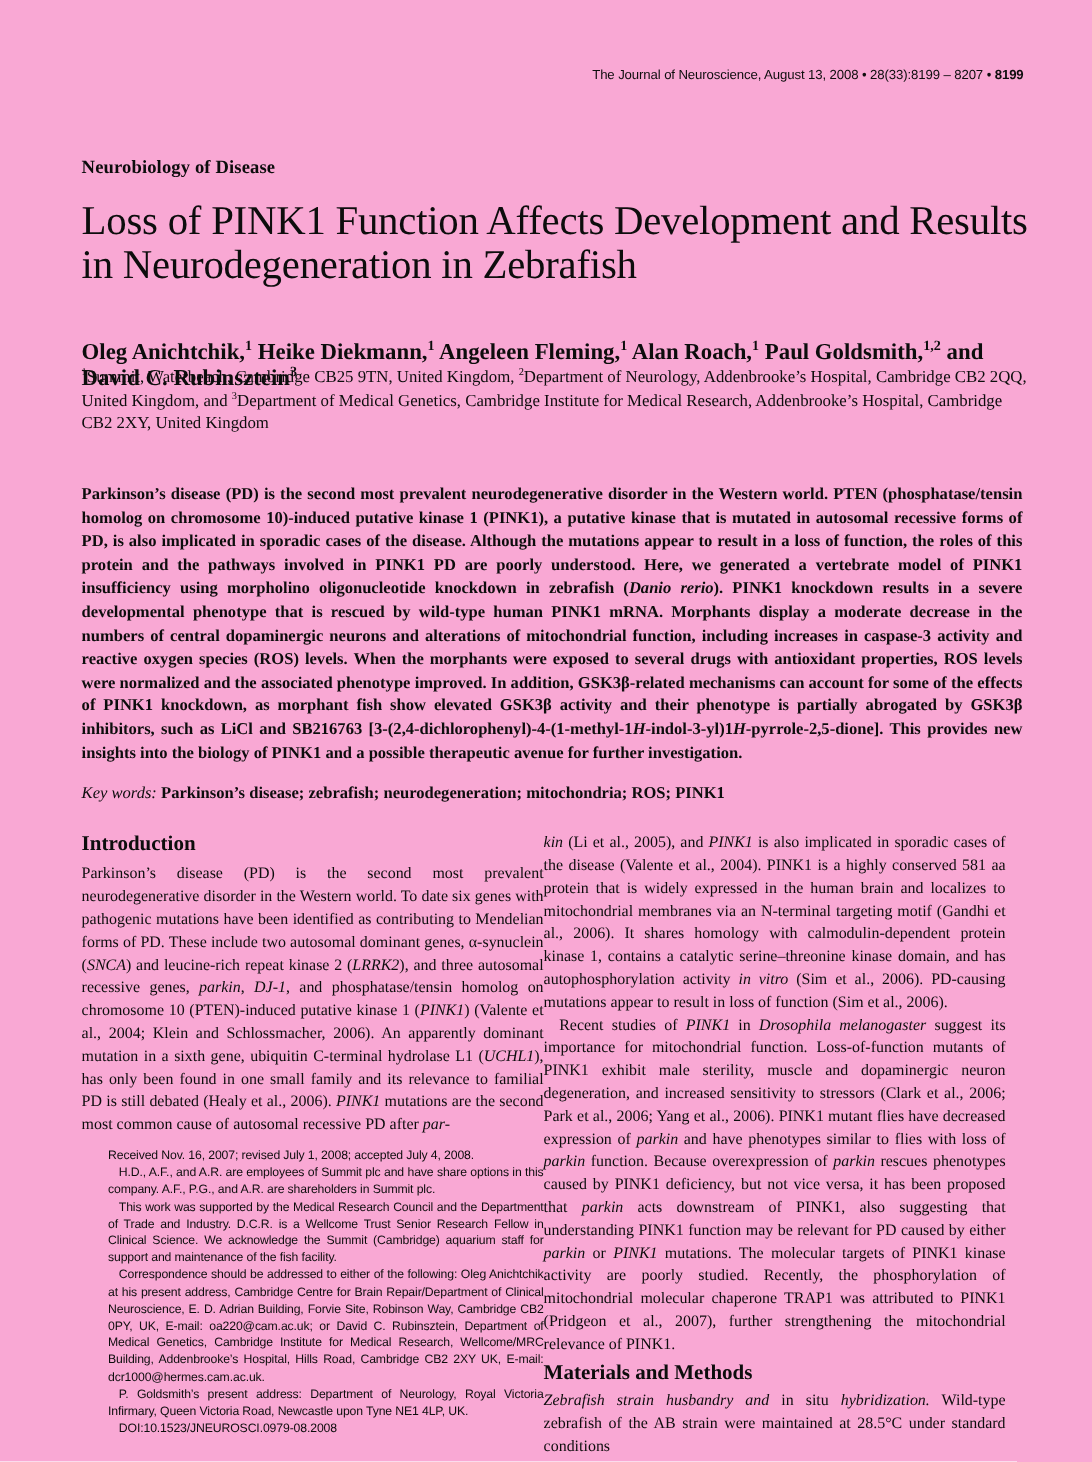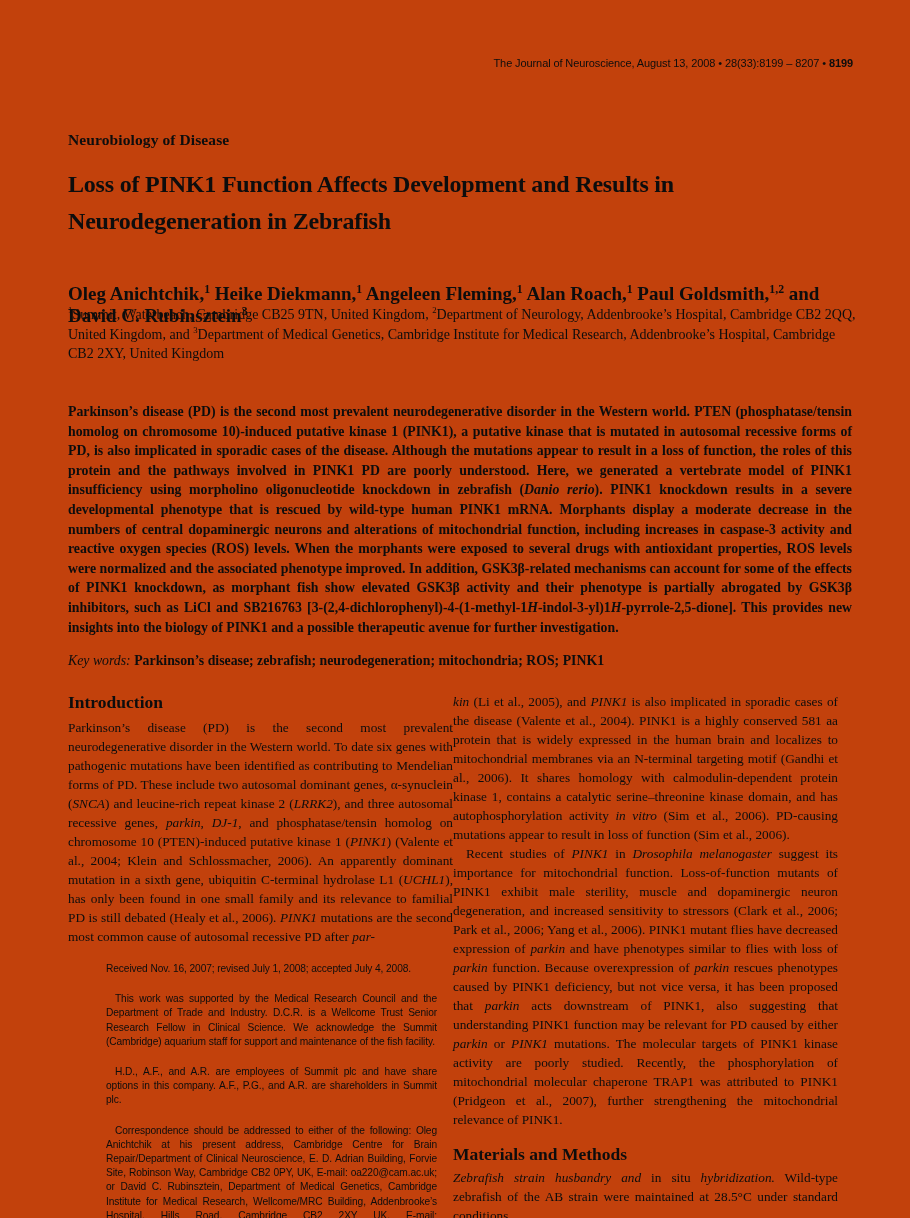--- a/index.html
+++ b/index.html
@@ -1,37 +1,37 @@
 <!DOCTYPE html>
 <html lang="en"><head>
 <meta charset="utf-8">
 <style>
   html,body{margin:0;padding:0;background:#ffffff;}
   .page{
     position:relative;
     width:910px;height:1218px;
-    background:#c2410c;
+    background:#f9a8d4;
     color:#0d0d0d;
     font-family:"Liberation Serif", serif;
     overflow:hidden;
   }
   .running-head{
     position:absolute;top:57px;left:68px;right:57px;
     text-align:right;
     font-family:"Liberation Sans", sans-serif;
     font-size:11px;letter-spacing:-0.1px;
   }
   .section-label{
     position:absolute;top:131px;left:68px;
     font-size:15.5px;font-weight:600;letter-spacing:0.1px;font-family:Liberation Serif, serif;
   }
   .title{
     position:absolute;top:166px;left:68px;width:792px;
     margin:0;
-    font-size:24px;line-height:37px;font-weight:700;letter-spacing:-0.2px;
+    font-size:34px;line-height:37px;font-weight:400;letter-spacing:-0.2px;
   }
   .authors{
     position:absolute;top:283px;left:68px;width:790px;
     font-size:19px;font-weight:700;
   }
   .affiliations{
     position:absolute;top:305px;left:68px;width:788px;
     font-size:14px;line-height:19.5px;
   }
   .abstract{
@@ -46,35 +46,35 @@
   }
   .columns{
     position:absolute;top:692px;left:68px;width:784px;
     display:flex;
   }
   .col{width:385px;}
   .sec-heading{
     margin:0 0 5px 0;
     font-size:17.5px;font-weight:700;
   }
-  .sec-heading.mm{margin:15px 0 3px 0;}
+  .sec-heading.mm{margin:4px 0 3px 0;}
   .body-par{
     margin:0;
     font-size:13.3px;line-height:19px;
     text-align:justify;
   }
   .indent{text-indent:13px;}
   .footnotes{
     margin-top:11px;
     font-family:"Liberation Sans", sans-serif;
     font-size:10.2px;line-height:14.2px;
     text-align:justify;
     letter-spacing:-0.1px;
   }
-  .fn{margin:16px;padding-left:22px;}
+  .fn{margin:0;padding-left:22px;}
   .fn.ind{text-indent:9px;}
   .it{font-style:italic;}
   .bd{font-weight:700;}
   sup{font-size:0.62em;line-height:0;vertical-align:super;}
 </style>
 </head>
 <body>
 
 <div class="page">
 
@@ -93,24 +93,25 @@
   <div class="keywords"><span class="it">Key words:</span><span class="bd"> Parkinson’s disease; zebrafish; neurodegeneration; mitochondria; ROS; PINK1</span></div>
 
   <div class="columns">
 
     <div class="col">
       <h2 class="sec-heading">Introduction</h2>
       <p class="body-par"><span>Parkinson’s disease (PD) is the second most prevalent neurodegenerative disorder in the Western world. To date six genes with pathogenic mutations have been identified as contributing to Mendelian forms of PD. These include two autosomal dominant genes, α-synuclein (</span><span class="it">SNCA</span><span>) and leucine-rich repeat kinase 2 (</span><span class="it">LRRK2</span><span>), and three autosomal recessive genes, </span><span class="it">parkin</span><span>, </span><span class="it">DJ-1</span><span>, and phosphatase/tensin homolog on chromosome 10 (PTEN)-induced putative kinase 1 (</span><span class="it">PINK1</span><span>) (Valente et al., 2004; Klein and Schlossmacher, 2006). An apparently dominant mutation in a sixth gene, ubiquitin C-terminal hydrolase L1 (</span><span class="it">UCHL1</span><span>), has only been found in one small family and its relevance to familial PD is still debated (Healy et al., 2006). </span><span class="it">PINK1</span><span> mutations are the second most common cause of autosomal recessive PD after </span><span class="it">par-</span></p>
 
       <div class="footnotes">
         <p class="fn">Received Nov. 16, 2007; revised July 1, 2008; accepted July 4, 2008.</p>
+        <p class="fn ind">H.D., A.F., and A.R. are employees of Summit plc and have share options in this company. A.F., P.G., and A.R. are shareholders in Summit plc.</p>
         <p class="fn ind">This work was supported by the Medical Research Council and the Department of Trade and Industry. D.C.R. is a Wellcome Trust Senior Research Fellow in Clinical Science. We acknowledge the Summit (Cambridge) aquarium staff for support and maintenance of the fish facility.</p>
-        <p class="fn ind">H.D., A.F., and A.R. are employees of Summit plc and have share options in this company. A.F., P.G., and A.R. are shareholders in Summit plc.</p>
         <p class="fn ind">Correspondence should be addressed to either of the following: Oleg Anichtchik at his present address, Cambridge Centre for Brain Repair/Department of Clinical Neuroscience, E. D. Adrian Building, Forvie Site, Robinson Way, Cambridge CB2 0PY, UK, E-mail: oa220@cam.ac.uk; or David C. Rubinsztein, Department of Medical Genetics, Cambridge Institute for Medical Research, Wellcome/MRC Building, Addenbrooke’s Hospital, Hills Road, Cambridge CB2 2XY UK, E-mail: dcr1000@hermes.cam.ac.uk.</p>
         <p class="fn ind">P. Goldsmith’s present address: Department of Neurology, Royal Victoria Infirmary, Queen Victoria Road, Newcastle upon Tyne NE1 4LP, UK.</p>
+        <p class="fn ind">DOI:10.1523/JNEUROSCI.0979-08.2008</p>
       </div>
     </div>
 
     <div class="col">
       <p class="body-par"><span class="it">kin</span><span> (Li et al., 2005), and </span><span class="it">PINK1</span><span> is also implicated in sporadic cases of the disease (Valente et al., 2004). PINK1 is a highly conserved 581 aa protein that is widely expressed in the human brain and localizes to mitochondrial membranes via an N-terminal targeting motif (Gandhi et al., 2006). It shares homology with calmodulin-dependent protein kinase 1, contains a catalytic serine–threonine kinase domain, and has autophosphorylation activity </span><span class="it">in vitro</span><span> (Sim et al., 2006). PD-causing mutations appear to result in loss of function (Sim et al., 2006).</span></p>
       <p class="body-par indent"><span>Recent studies of </span><span class="it">PINK1</span><span> in </span><span class="it">Drosophila melanogaster</span><span> suggest its importance for mitochondrial function. Loss-of-function mutants of PINK1 exhibit male sterility, muscle and dopaminergic neuron degeneration, and increased sensitivity to stressors (Clark et al., 2006; Park et al., 2006; Yang et al., 2006). PINK1 mutant flies have decreased expression of </span><span class="it">parkin</span><span> and have phenotypes similar to flies with loss of </span><span class="it">parkin</span><span> function. Because overexpression of </span><span class="it">parkin</span><span> rescues phenotypes caused by PINK1 deficiency, but not vice versa, it has been proposed that </span><span class="it">parkin</span><span> acts downstream of PINK1, also suggesting that understanding PINK1 function may be relevant for PD caused by either </span><span class="it">parkin</span><span> or </span><span class="it">PINK1</span><span> mutations. The molecular targets of PINK1 kinase activity are poorly studied. Recently, the phosphorylation of mitochondrial molecular chaperone TRAP1 was attributed to PINK1 (Pridgeon et al., 2007), further strengthening the mitochondrial relevance of PINK1.</span></p>
       <h2 class="sec-heading mm">Materials and Methods</h2>
       <p class="body-par"><span class="it">Zebrafish strain husbandry and</span><span> in situ </span><span class="it">hybridization.</span><span> Wild-type zebrafish of the AB strain were maintained at 28.5°C under standard conditions</span></p>
     </div>
 

